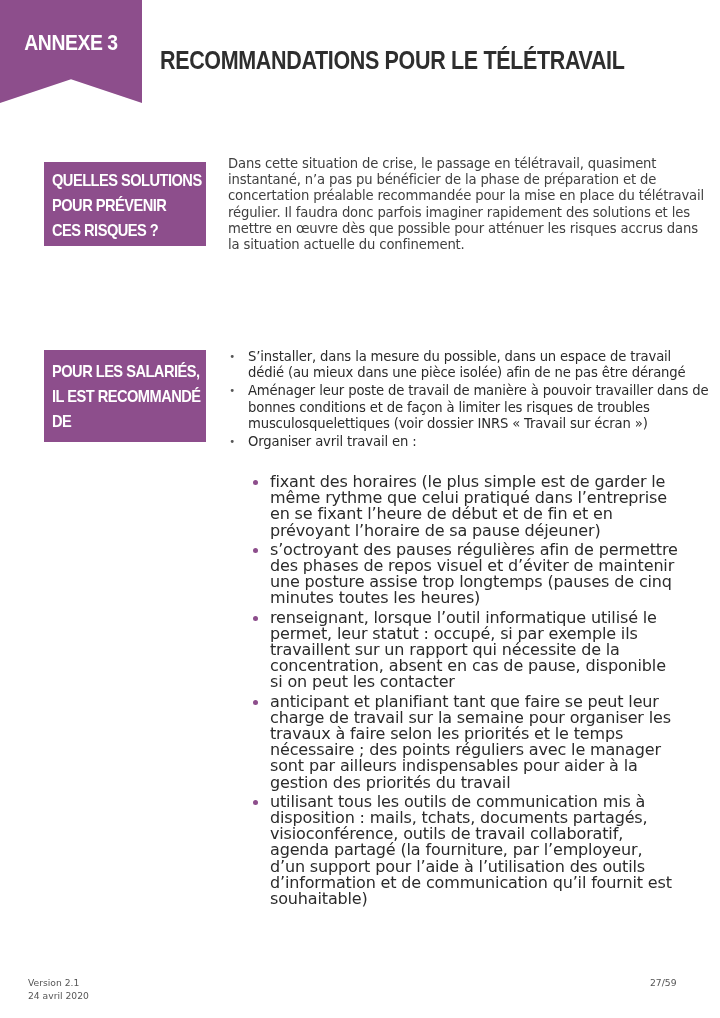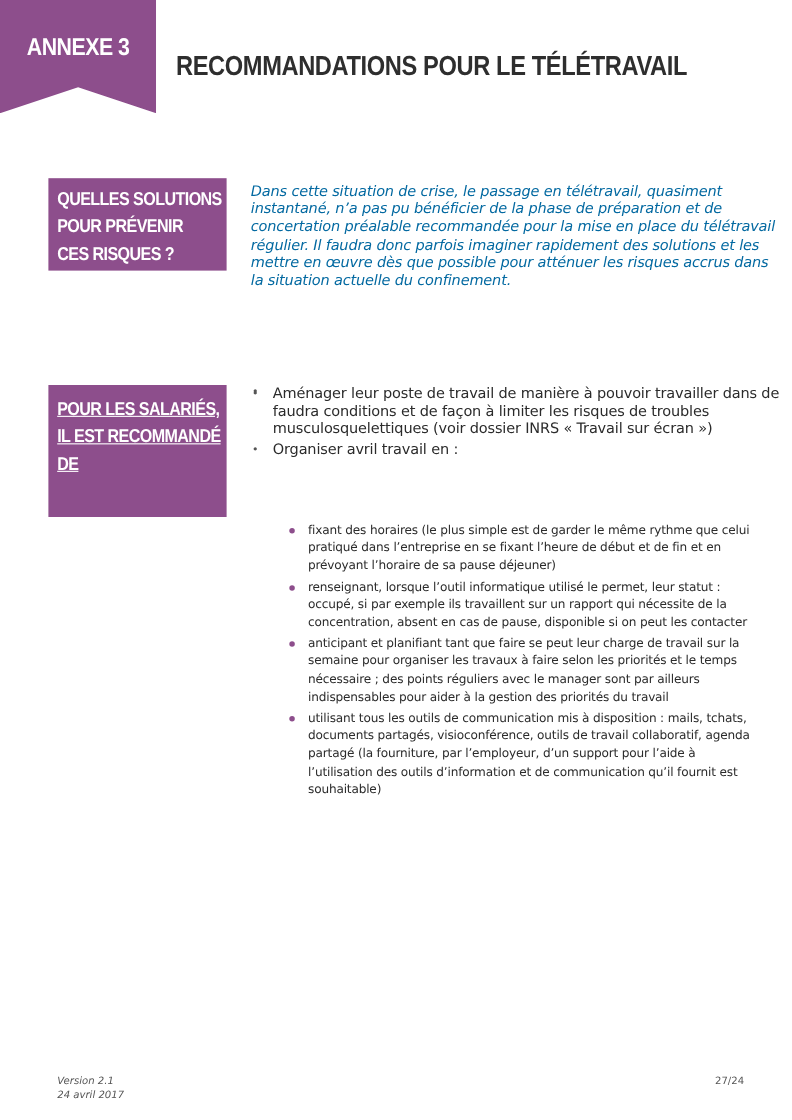--- a/index.html
+++ b/index.html
@@ -24,45 +24,45 @@
       white-space: nowrap;
     }
     .side-box {
       position: absolute; left: 44px; width: 162px; background: #8d4e8c; color: #ffffff;
       box-sizing: border-box; padding: 6px 0 16px 8px;
       font-family: "Liberation Sans", sans-serif; font-weight: bold; font-size: 17px;
       line-height: 25px; letter-spacing: -0.6px;
     }
     .side-box .line { display: block; white-space: nowrap; transform: scaleX(0.86); transform-origin: left center; }
     #box1 { top: 162px; height: 84px; }
-    #box2 { top: 350px; height: 120px; padding-top: 9px; text-decoration: underline; }
+    #box2 { top: 350px; height: 92px; padding-top: 9px; }
     .intro {
-      position: absolute; left: 228px; top: 167px; width: 478px; margin: 0;
-      font-size: 13.2px; line-height: 16.2px; color: #0369a1; letter-spacing: -0.15px; font-style: italic;
+      position: absolute; left: 228px; top: 156px; width: 478px; margin: 0;
+      font-size: 13.2px; line-height: 16.2px; color: #404040; letter-spacing: -0.15px;
     }
     .main-list {
       position: absolute; left: 228px; top: 349px; width: 482px; margin: 0; padding: 0; list-style: none;
       font-size: 13.2px; line-height: 16.2px; color: #2b2b2b; letter-spacing: -0.15px;
     }
     .main-list > li { position: relative; padding-left: 20px; margin-bottom: 2px; }
     .main-list > li .dot {
       position: absolute; left: 0; top: 0; width: 8px; text-align: center; color: #555;
       font-size: 10px;
     }
     .sub-list {
-      position: absolute; left: 262px; top: 474px; width: 430px; margin: 0; padding: 0; list-style: none;
-      font-size: 11px; line-height: 16.2px; color: #2b2b2b; letter-spacing: -0.15px;
+      position: absolute; left: 252px; top: 474px; width: 430px; margin: 0; padding: 0; list-style: none;
+      font-size: 16px; line-height: 16.2px; color: #2b2b2b; letter-spacing: -0.15px;
     }
     .sub-list > li { position: relative; padding-left: 18px; margin-bottom: 3px; }
     .sub-list > li .pdot {
       position: absolute; left: 1px; top: 6px; width: 5px; height: 5px; border-radius: 50%;
       background: #8d4e8c;
     }
     .footer { position: absolute; top: 976px; font-size: 9.2px; line-height: 13px; color: #555; }
-    .footer-left { left: 52px; font-style: italic; }
+    .footer-left { left: 28px; }
     .footer-center { left: 186px; width: 370px; }
     .footer-right { left: 650px; }
   </style>
 </head>
 <body>
 
 <div class="banner"></div>
 <div class="banner-label">ANNEXE 3</div>
 <h1 class="page-title">RECOMMANDATIONS POUR LE TÉLÉTRAVAIL</h1>
 
@@ -75,49 +75,54 @@
 
 <div class="side-box" id="box2">
   <span class="line">POUR LES SALARIÉS,</span>
   <span class="line">IL EST RECOMMANDÉ</span>
   <span class="line">DE</span>
 </div>
 
 <ul class="main-list">
   <li>
     <span class="dot">•</span>
+    <span>S’installer, dans la mesure du possible, dans un espace de travail dédié (au mieux dans une pièce isolée) afin de ne pas être dérangé</span>
   </li>
   <li>
     <span class="dot">•</span>
-    <span>Aménager leur poste de travail de manière à pouvoir travailler dans de faudra conditions et de façon à limiter les risques de troubles musculosquelettiques (voir dossier INRS « Travail sur écran »)</span>
+    <span>Aménager leur poste de travail de manière à pouvoir travailler dans de bonnes conditions et de façon à limiter les risques de troubles musculosquelettiques (voir dossier INRS « Travail sur écran »)</span>
   </li>
   <li>
     <span class="dot">•</span>
     <span>Organiser avril travail en :</span>
   </li>
 </ul>
 
 <ul class="sub-list">
   <li>
     <span class="pdot"></span>
     <span>fixant des horaires (le plus simple est de garder le même rythme que celui pratiqué dans l’entreprise en se fixant l’heure de début et de fin et en prévoyant l’horaire de sa pause déjeuner)</span>
+  </li>
+  <li>
+    <span class="pdot"></span>
+    <span>s’octroyant des pauses régulières afin de permettre des phases de repos visuel et d’éviter de maintenir une posture assise trop longtemps (pauses de cinq minutes toutes les heures)</span>
   </li>
   <li>
     <span class="pdot"></span>
     <span>renseignant, lorsque l’outil informatique utilisé le permet, leur statut : occupé, si par exemple ils travaillent sur un rapport qui nécessite de la concentration, absent en cas de pause, disponible si on peut les contacter</span>
   </li>
   <li>
     <span class="pdot"></span>
     <span>anticipant et planifiant tant que faire se peut leur charge de travail sur la semaine pour organiser les travaux à faire selon les priorités et le temps nécessaire ; des points réguliers avec le manager sont par ailleurs indispensables pour aider à la gestion des priorités du travail</span>
   </li>
   <li>
     <span class="pdot"></span>
     <span>utilisant tous les outils de communication mis à disposition : mails, tchats, documents partagés, visioconférence, outils de travail collaboratif, agenda partagé (la fourniture, par l’employeur, d’un support pour l’aide à l’utilisation des outils d’information et de communication qu’il fournit est souhaitable)</span>
   </li>
 </ul>
 
 <div class="footer footer-left">
   <div>Version 2.1</div>
-  <div>24 avril 2017</div>
+  <div>24 avril 2020</div>
 </div>
 <div class="footer footer-center">
 </div>
-<div class="footer footer-right">27/24</div>
+<div class="footer footer-right">27/59</div>
 
 </body></html>

